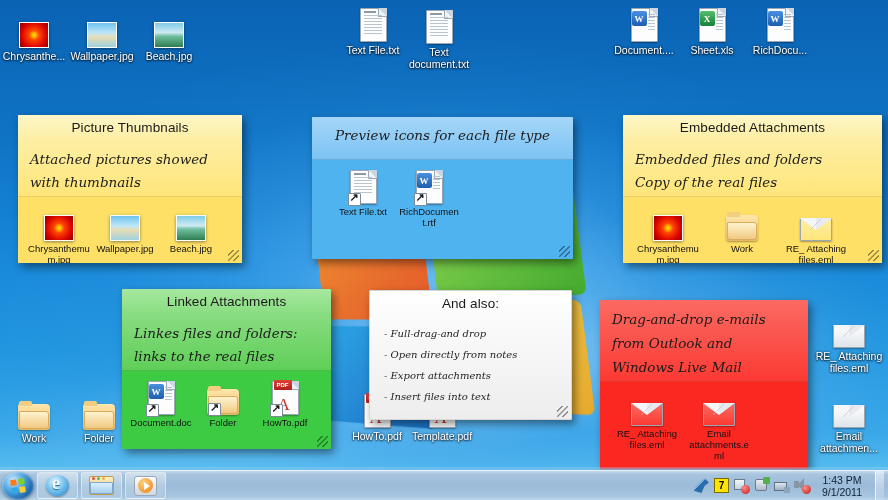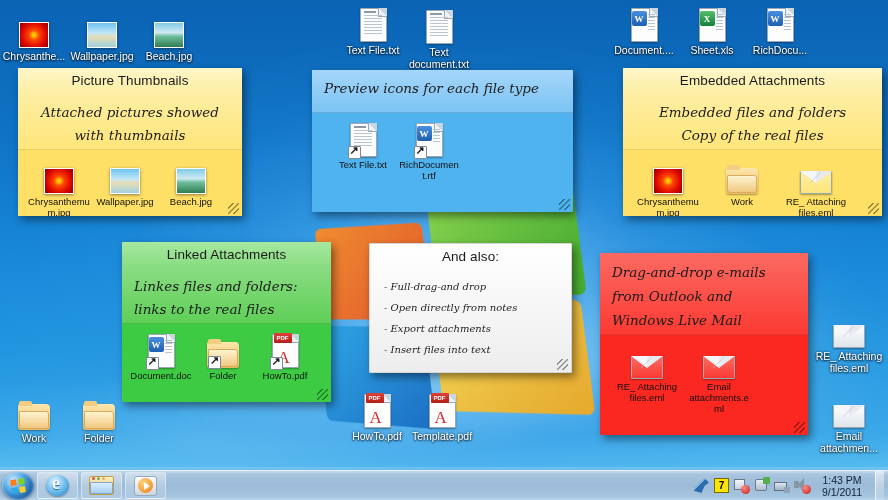--- a/index.html
+++ b/index.html
@@ -124,20 +124,21 @@
   }
   .shortcut:after {
     content:"↗"; position:absolute; left:1px; top:-3px; font-size:11px; color:#1b1b1b; font-weight:bold;
   }
 
   
   .note {
     position:absolute; border-radius:1px;
     box-shadow:3px 4px 9px rgba(0,0,0,.45);
     overflow:hidden;
+    margin-top:47px;
   }
   .note .title {
     text-align:center; font-size:13.5px; color:#1a1a1a;
     padding:5px 6px 6px; letter-spacing:.1px;
   }
   .note .body {
     padding:7px 12px 2px;
     font-family:"DejaVu Serif", serif;
     font-style:italic;
     font-size:13.5px; line-height:23px; color:#1c1c1c;
@@ -152,21 +153,21 @@
   .note .grip {
     position:absolute; right:3px; bottom:2px; width:11px; height:11px;
     background:
       linear-gradient(135deg, transparent 45%, rgba(0,0,0,.40) 46%, rgba(0,0,0,.40) 54%, transparent 55%),
       linear-gradient(135deg, transparent 70%, rgba(0,0,0,.40) 71%, rgba(0,0,0,.40) 79%, transparent 80%),
       linear-gradient(135deg, transparent 20%, rgba(0,0,0,.40) 21%, rgba(0,0,0,.40) 29%, transparent 30%);
   }
 
   
   .n-yellow .title { background:linear-gradient(180deg,#fdf6c8,#fdeea2); }
-  .n-yellow .body  { background:linear-gradient(180deg,#fdeea2,#ffe57a);text-align:center; }
+  .n-yellow .body  { background:linear-gradient(180deg,#fdeea2,#ffe57a); }
   .n-yellow .divider { background:#e9cf6a; }
   .n-yellow .attachments { background:#ffe066; }
   .n-yellow { background:#ffe066; }
   
   .n-blue .title { background:linear-gradient(180deg,#bfe2fb,#a5d6f8); }
   .n-blue .body  { background:linear-gradient(180deg,#a5d6f8,#7cc3f4); }
   .n-blue .divider { background:#68acd8; }
   .n-blue .attachments { background:#4fb3ef; }
   .n-blue { background:#4fb3ef; }
   
@@ -482,21 +483,21 @@
         <div class="glyph">
             <div class="photo beach"></div>
           </div>
         <div class="alabel">Beach.jpg</div>
       </div>
     </div>
     <div class="grip"></div>
   </div>
 
   <div class="note n-blue" id="note-icons">
-    <div class="body" style="padding-bottom:12px;">
+    <div class="body" style="padding-bottom:12px;text-align:center;">
       <div>Preview icons for each file type</div>
     </div>
     <div class="divider"></div>
     <div class="attachments" style="padding-left:20px;">
       <div class="att">
         <div class="glyph">
           <div class="ficon">
               <div class="page"></div>
               <div class="fold"></div>
               <div class="topbar"></div>

